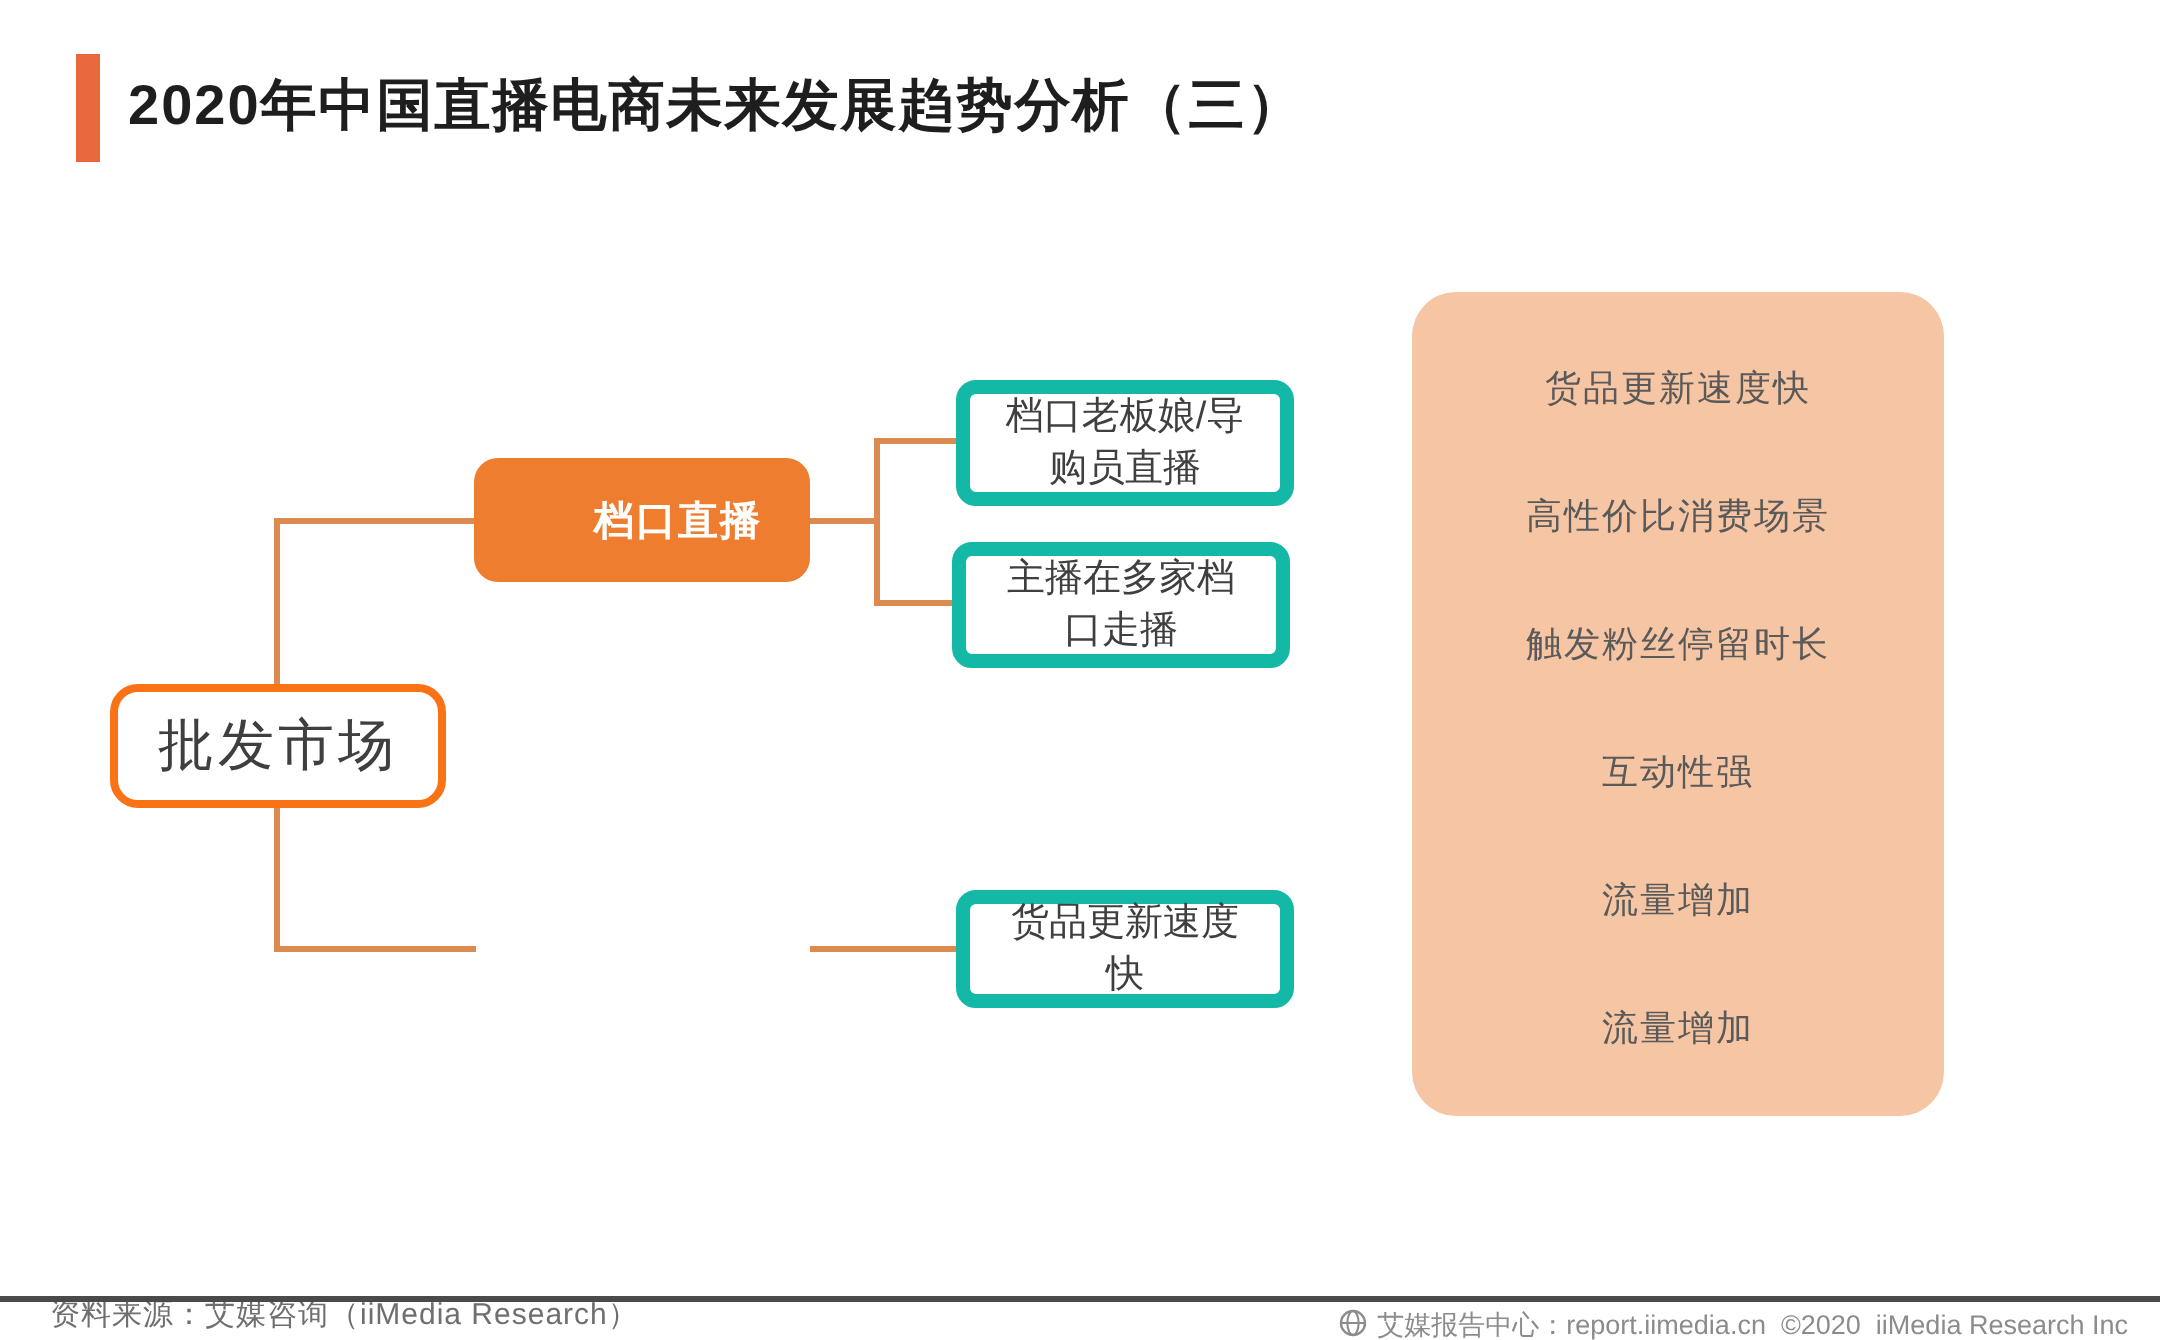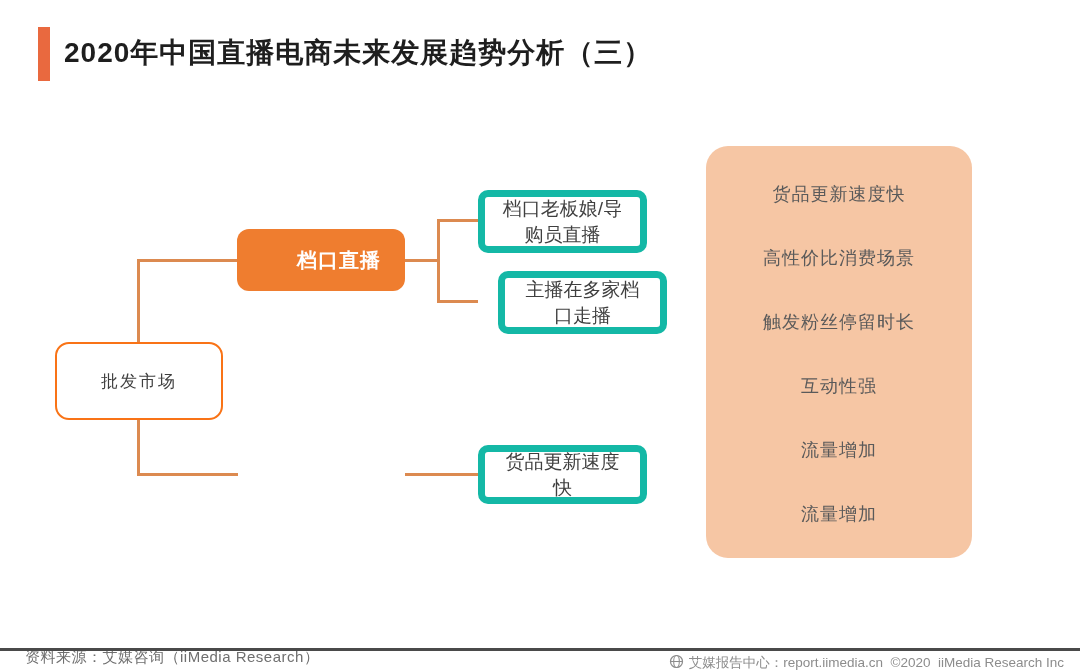--- a/index.html
+++ b/index.html
@@ -34,25 +34,25 @@
 
   .node {
     position: absolute;
     display: flex;
     align-items: center;
     justify-content: center;
     text-align: center;
     box-sizing: border-box;
   }
   .node-root {
-    left: 55px; top: 342px; width: 168px; height: 78px;
+    left: 55px; top: 342px; width: 168px; height: 62px;
     background: #ffffff;
-    border: 2px solid #f97316;
+    border: 4px solid #f97316;
     border-radius: 14px;
-    font-size: 17px;
+    font-size: 28px;
     color: #3F3F3F;
     letter-spacing: 2px;
   }
   .node-branch {
     width: 168px; height: 62px;
     background: #EF7D2F;
     border-radius: 12px;
     color: #ffffff;
     font-size: 20px;
     font-weight: bold;
@@ -63,21 +63,21 @@
   .node-leaf {
     background: #ffffff;
     border: 7px solid #14b8a6;
     border-radius: 10px;
     font-size: 19px;
     color: #3F3F3F;
     line-height: 1.35;
     padding: 0 17px;
   }
   .node-leaf-1 { left: 478px; top: 190px; width: 169px; height: 63px; position: absolute; }
-  .node-leaf-2 { left: 498px; top: 271px; width: 169px; height: 63px; position: absolute; }
+  .node-leaf-2 { left: 476px; top: 271px; width: 169px; height: 63px; position: absolute; }
   .node-leaf-3 { left: 478px; top: 445px; width: 169px; height: 59px; position: absolute; }
 
   
   .benefits-panel {
     position: absolute;
     left: 706px; top: 146px;
     width: 266px; height: 412px;
     background: #F6C6A4;
     border-radius: 22px;
     box-sizing: border-box;

